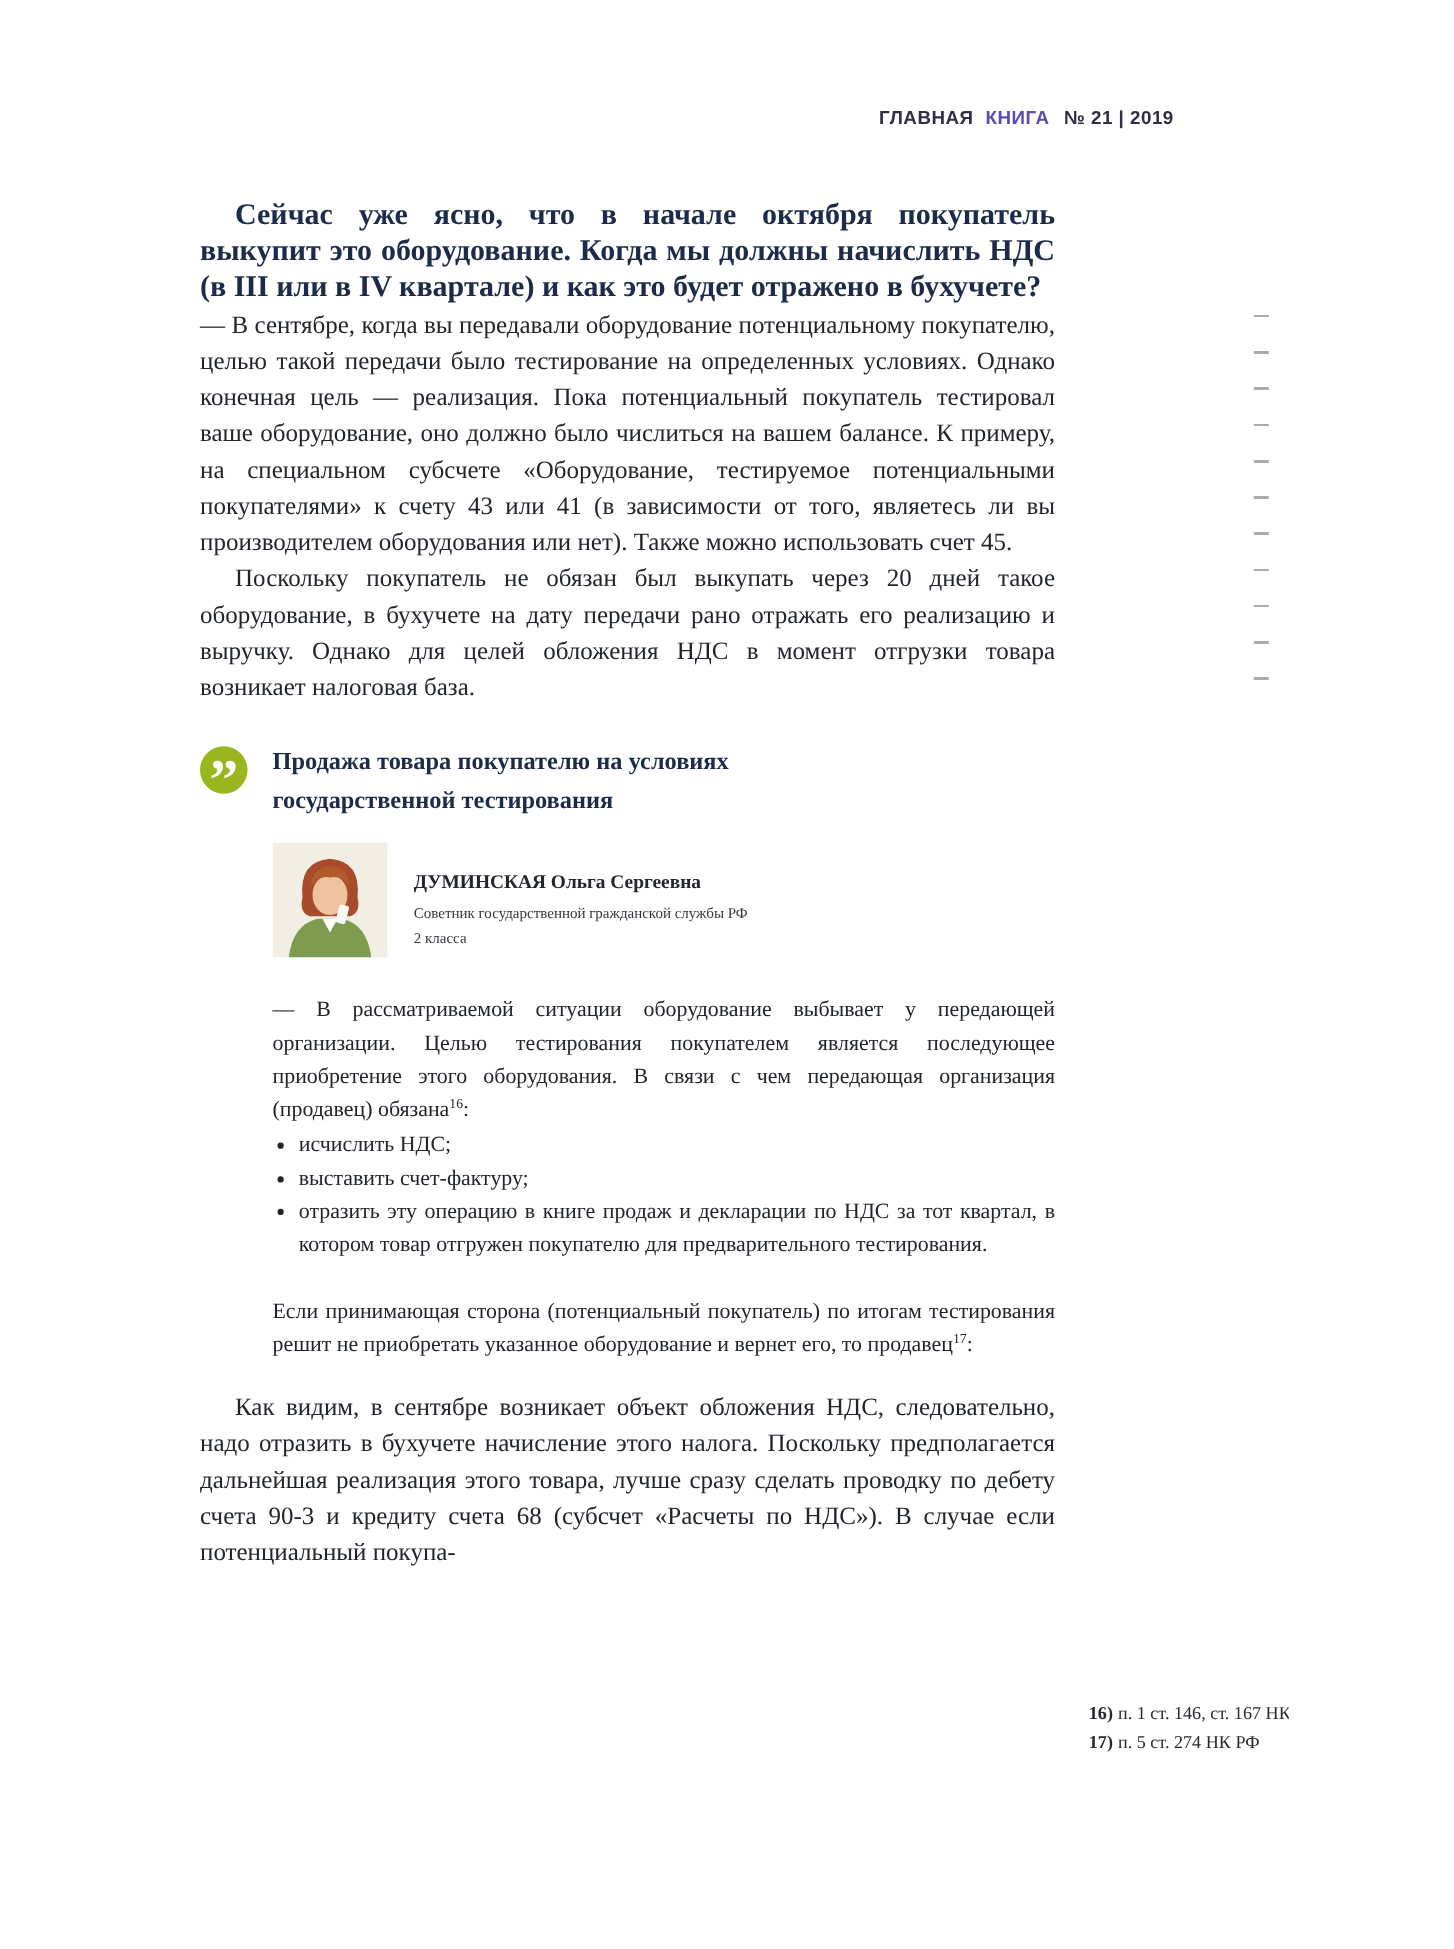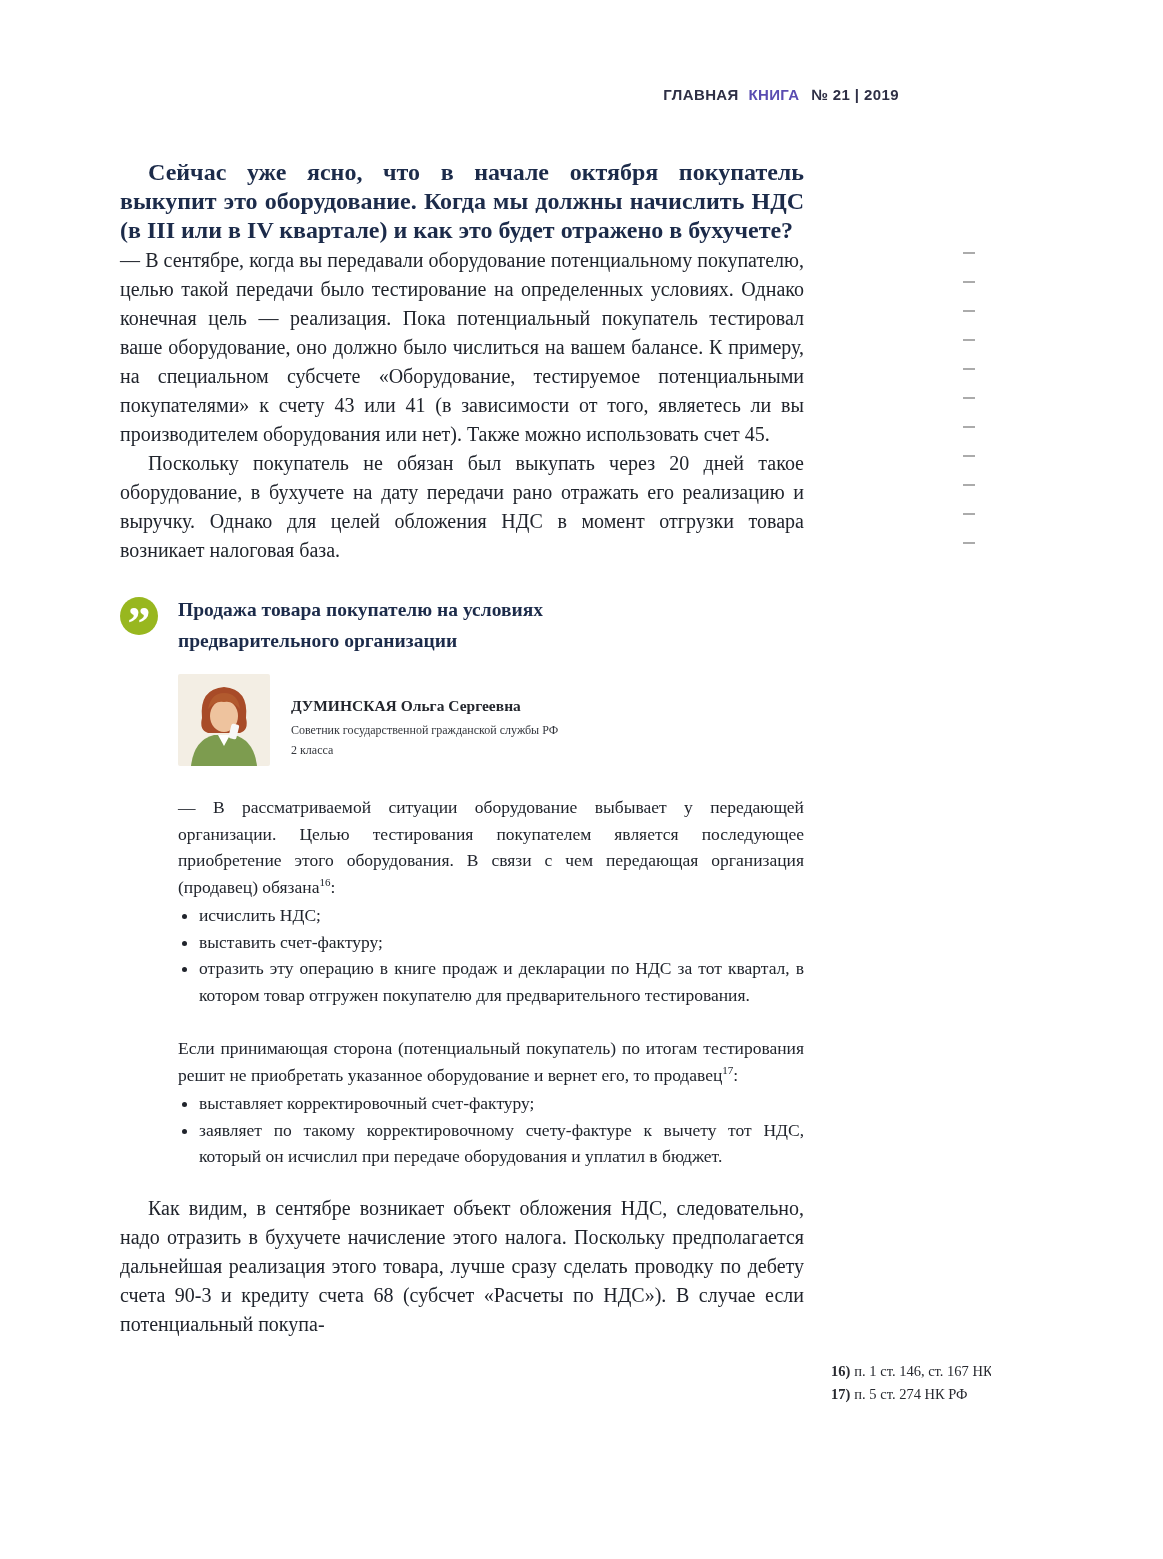--- a/index.html
+++ b/index.html
@@ -5,20 +5,21 @@
   * { box-sizing: border-box; }
   html, body { margin: 0; padding: 0; background: #ffffff; }
   .page {
     position: relative;
     width: 991px;
     height: 1559px;
     background: #ffffff;
     font-family: "Liberation Serif", serif;
     color: var(--text-dark, #20242c);
     overflow: hidden;
+    margin-left: 40px;
   }
 
   
   .masthead {
     position: absolute;
     top: 86px;
     right: 92px;
     font-family: "Liberation Sans", sans-serif;
     font-weight: bold;
     font-size: 15px;
@@ -179,21 +180,21 @@
     <p class="body">— В сентябре, когда вы передавали оборудование потенциальному покупателю, целью такой передачи было тестирование на определенных условиях. Однако конечная цель — реализация. Пока потенциальный покупатель тестировал ваше оборудование, оно должно было числиться на вашем балансе. К примеру, на специальном субсчете «Оборудование, тестируемое потенциальными покупателями» к счету 43 или 41 (в зависимости от того, являетесь ли вы производителем оборудования или нет). Также можно использовать счет 45.</p>
 
     <p class="body indented">Поскольку покупатель не обязан был выкупать через 20 дней такое оборудование, в бухучете на дату передачи рано отражать его реализацию и выручку. Однако для целей обложения НДС в момент отгрузки товара возникает налоговая база.</p>
 
     <section class="quote-section">
 
       <div class="quote-icon">
         <span class="glyph">”</span>
       </div>
 
-      <h2 class="quote-title">Продажа товара покупателю на условиях предварительного организации</h2>
+      <h2 class="quote-title">Продажа товара покупателю на условиях государственной тестирования</h2>
 
       <div class="expert">
         <div class="avatar">
           <svg viewBox="0 0 92 92" width="92" height="92">
             <rect width="92" height="92" rx="2" fill="#f3eee4"></rect>
             <path d="M24 44 Q21 15 46 13 Q71 15 68 44 Q71 56 62 59 L30 59 Q21 56 24 44 Z" fill="#a84b28"></path>
             <ellipse cx="46" cy="42" rx="14" ry="16" fill="#eec39e"></ellipse>
             <path d="M30 35 Q33 19 46 19 Q60 19 62 35 Q54 26 46 28 Q38 26 30 35 Z" fill="#b25a2e"></path>
             <path d="M13 92 Q16 66 36 61 L56 61 Q76 66 79 92 Z" fill="#7d9c4f"></path>
             <path d="M40 61 L46 72 L52 61 Z" fill="#ffffff"></path>
@@ -210,24 +211,20 @@
       <p class="qbody"><span>— В рассматриваемой ситуации оборудование выбывает у передающей организации. Целью тестирования покупателем является последующее приобретение этого оборудования. В связи с чем передающая организация (продавец) обязана</span><sup>16</sup><span>:</span></p>
 
       <ul class="qlist">
         <li>исчислить НДС;</li>
         <li>выставить счет-фактуру;</li>
         <li>отразить эту операцию в книге продаж и декларации по НДС за тот квартал, в котором товар отгружен покупателю для предварительного тестирования.</li>
       </ul>
 
       <p class="qbody qgap"><span>Если принимающая сторона (потенциальный покупатель) по итогам тестирования решит не приобретать указанное оборудование и вернет его, то продавец</span><sup>17</sup><span>:</span></p>
 
-      <ul class="qlist">
-        <li>выставляет корректировочный счет-фактуру;</li>
-        <li>заявляет по такому корректировочному счету-фактуре к вычету тот НДС, который он исчислил при передаче оборудования и уплатил в бюджет.</li>
-      </ul>
 
     </section>
 
     <p class="body indented closing">Как видим, в сентябре возникает объект обложения НДС, следовательно, надо отразить в бухучете начисление этого налога. Поскольку предполагается дальнейшая реализация этого товара, лучше сразу сделать проводку по дебету счета 90-3 и кредиту счета 68 (субсчет «Расчеты по НДС»). В случае если потенциальный покупа-</p>
 
   </main>
 
   <aside class="footnotes">
     <p class="footnote"><b>16)</b><span>п. 1 ст. 146, ст. 167 НК РФ</span></p>
     <p class="footnote"><b>17)</b><span>п. 5 ст. 274 НК РФ</span></p>

